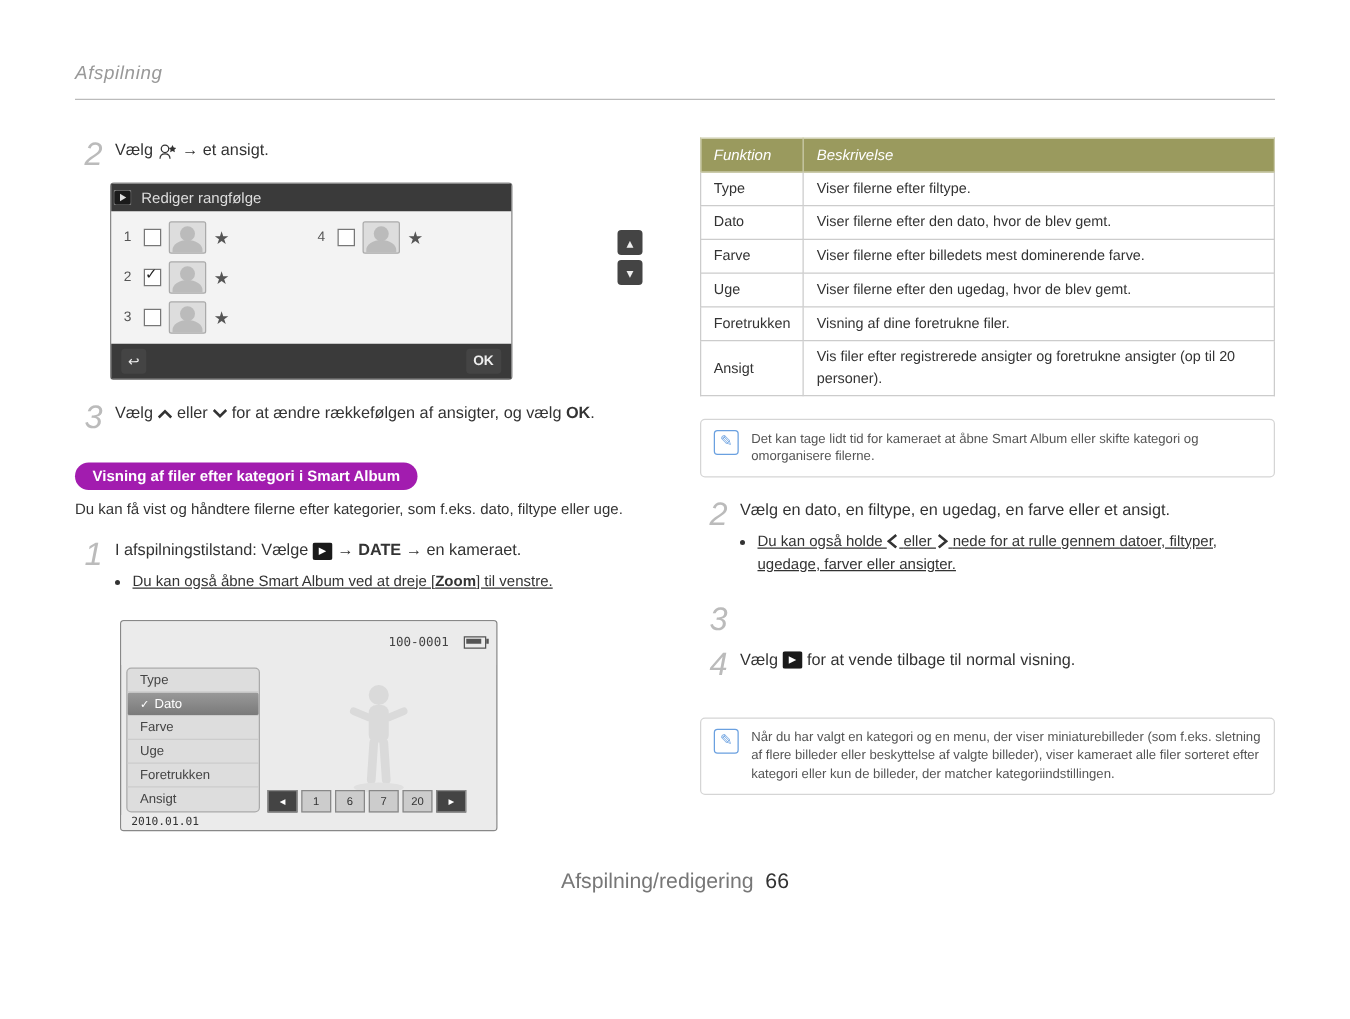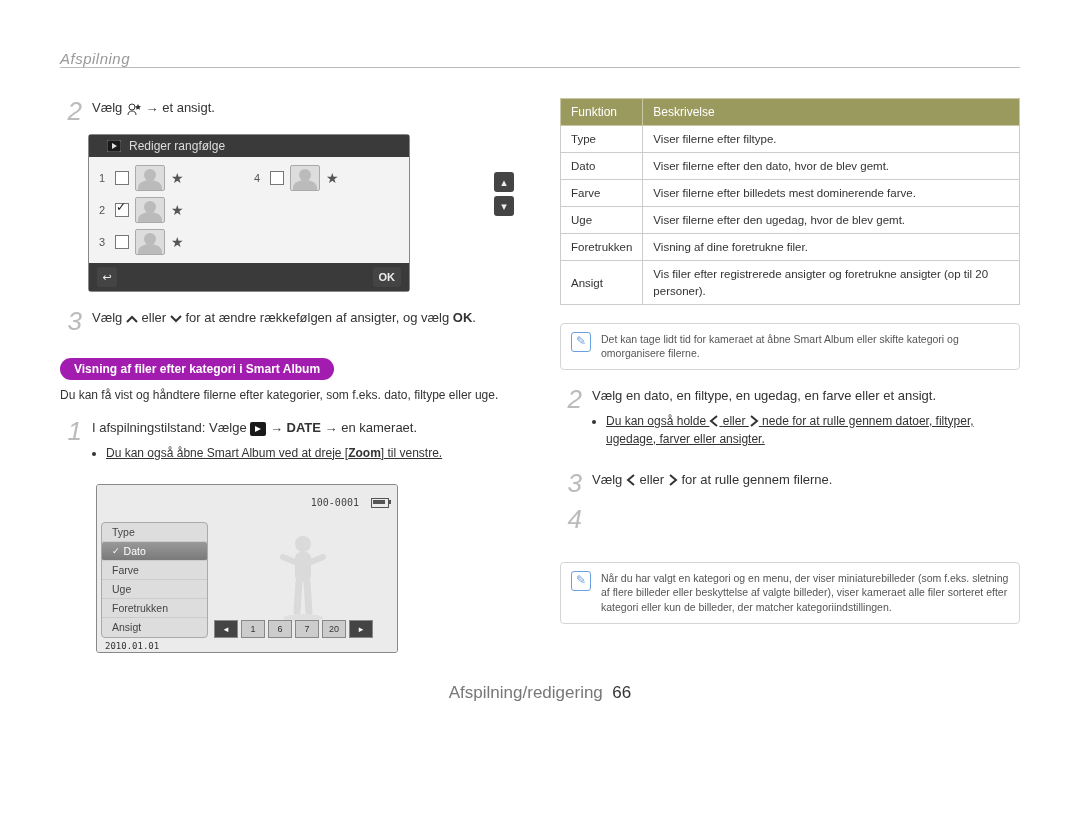--- a/index.html
+++ b/index.html
@@ -22,21 +22,21 @@
   .col {
     flex: 1;
     min-width: 0;
   }
   .section-header {
     color: #999;
     font-size: 15px;
     font-style: italic;
     letter-spacing: 0.5px;
     border-bottom: 1px solid #bbb;
-    padding-bottom: 0;
+    padding-bottom: 12px;
     margin-bottom: 30px;
   }
   .step {
     display: flex;
     align-items: flex-start;
     gap: 10px;
     margin-bottom: 10px;
   }
   .step-num {
     font-size: 26px;
@@ -69,21 +69,21 @@
     background: #f3f3f3;
     border: 1px solid #888;
     border-radius: 3px;
     margin: 8px 0 16px 28px;
     font-size: 11px;
     color: #444;
   }
   .lcd-title {
     background: #3a3a3a;
     color: #ddd;
-    padding: 4px 18px;
+    padding: 4px 2px;
     font-size: 12px;
     display: flex;
     align-items: center;
     gap: 8px;
   }
   .lcd-body {
     padding: 8px 10px;
     display: grid;
     grid-template-columns: 1fr 1fr;
     gap: 6px 10px;
@@ -283,20 +283,21 @@
     margin-bottom: 18px;
   }
   table.func th {
     background: #9a9a5e;
     color: #fff;
     font-weight: normal;
     text-align: left;
     padding: 6px 10px;
     border: 1px solid #c9c9a8;
     font-size: 12px;
+    font-style: italic;
   }
   table.func td {
     border: 1px solid #ccc;
     padding: 5px 10px;
     vertical-align: middle;
     line-height: 1.4;
   }
   .note-box {
     display: flex;
     border: 1px solid #d5d5d5;
@@ -548,35 +549,32 @@
                   <path d="M2 1l6 5-6 5" fill="none" stroke="#333" stroke-width="2"></path>
                 </svg>
               <span> nede for at rulle gennem datoer, filtyper, ugedage, farver eller ansigter.</span>
             </li>
           </ul>
         </div>
       </div>
 
       <div class="step">
         <div class="step-num">3</div>
+      </div>
+
+      <div class="step">
+        <div class="step-num">4</div>
         <div class="step-body">
           <span>Vælg </span>
-          <svg class="inline" width="10" height="12">
-              <path d="M8 1L2 6l6 5" fill="none" stroke="#333" stroke-width="2"></path>
+          <svg class="inline" width="16" height="14" viewBox="0 0 16 14">
+              <rect x="0" y="0" width="16" height="14" rx="2" fill="#1a1a1a"></rect>
+              <path d="M5 4l6 3-6 3z" fill="#fff"></path>
             </svg>
-          <span> eller </span>
-          <svg class="inline" width="10" height="12">
-              <path d="M2 1l6 5-6 5" fill="none" stroke="#333" stroke-width="2"></path>
-            </svg>
-          <span> for at rulle gennem filerne.</span>
-        </div>
-      </div>
-
-      <div class="step">
-        <div class="step-num">4</div>
+          <span> for at vende tilbage til normal visning.</span>
+        </div>
       </div>
 
       <div style="height:20px"></div>
 
       <div class="note-box">
         <div class="note-icon">✎</div>
         <div>Når du har valgt en kategori og en menu, der viser miniaturebilleder (som f.eks. sletning af flere billeder eller beskyttelse af valgte billeder), viser kameraet alle filer sorteret efter kategori eller kun de billeder, der matcher kategoriindstillingen.</div>
       </div>
 
     </div>

